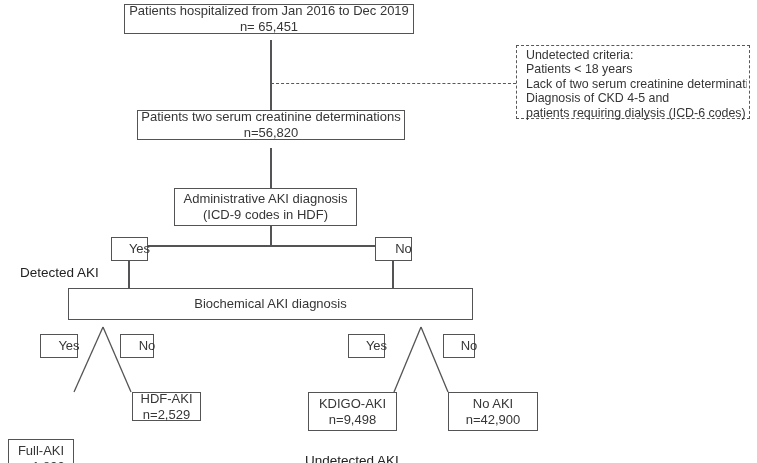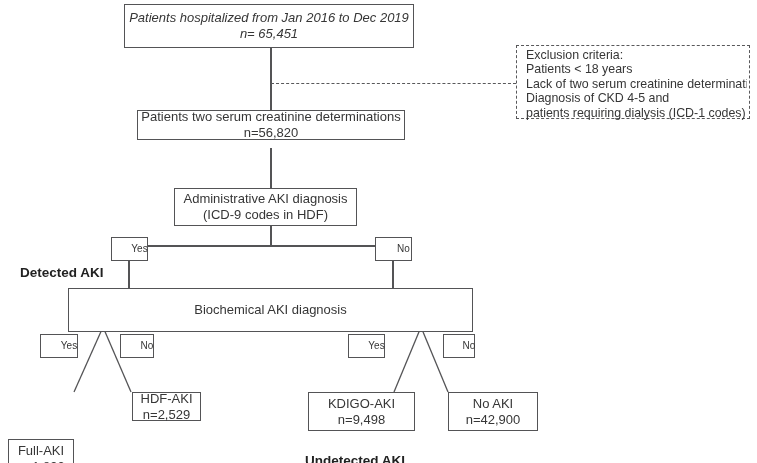--- a/index.html
+++ b/index.html
@@ -6,43 +6,43 @@
   html,body { background:#ffffff; }
   body { font-family:"Liberation Sans", sans-serif; }
 
   .canvas { position:relative; width:757px; height:463px; background:#ffffff; overflow:hidden; color:#363636; }
 
   .box {
     position:absolute; border:1.5px solid #545456; background:#ffffff;
     display:flex; flex-direction:column; justify-content:center; align-items:center;
     text-align:center; font-size:13px; line-height:16px; color:#363636;
   }
-  .yn { font-size:10px;padding-left:20px; }
+  .yn { font-size:13px;padding-left:20px; }
 
   .dashed-box {
     position:absolute; border:1.5px dashed #58585a; background:#ffffff;
     font-size:12.4px; line-height:14.4px; color:#363636; padding:2px 2px 2px 9px;
   }
   .dashed-box div { white-space:nowrap; overflow:hidden; }
 
-  .bold-label { position:absolute; font-weight:bold; font-size:13.5px; color:#222222; white-space:nowrap; }
+  .bold-label { position:absolute; font-weight:normal; font-size:13.5px; color:#222222; white-space:nowrap; }
 
   .vline { position:absolute; width:1.5px; background:#545456; }
   .hline { position:absolute; height:1.5px; background:#545456; }
   .dashline { position:absolute; height:0; border-top:1.5px dashed #58585a; }
   svg.diag { position:absolute; left:0; top:0; pointer-events:none; }
 
   
-  #box-hospitalized { left:124px; top:4px;   width:290px; height:44px;font-style:italic; }
+  #box-hospitalized { left:124px; top:4px;   width:290px; height:30px; }
   #box-creatinine   { left:137px; top:110px; width:268px; height:30px; }
   #box-admin        { left:174px; top:188px; width:183px; height:38px;justify-content:center; }
-  #box-bio          { left:68px;  top:288px; width:405px; height:44px; }
+  #box-bio          { left:68px;  top:288px; width:405px; height:32px; }
   #box-full         { left:8px;   top:392px; width:66px;  height:39px;margin-top:47px; }
   #box-hdf          { left:132px; top:392px; width:69px;  height:29px; }
-  #box-kdigo        { left:308px; top:392px; width:107px;  height:39px; }
+  #box-kdigo        { left:308px; top:392px; width:89px;  height:39px; }
   #box-noaki        { left:448px; top:392px; width:90px;  height:39px; }
   #box-exclusion    { left:516px; top:45px;  width:234px; height:74px; }
 
   #yn-admin-yes { left:111px; top:237px; width:37px; height:24px; }
   #yn-admin-no  { left:375px; top:237px; width:37px; height:24px; }
   #yn-left-yes  { left:40px;  top:334px; width:38px; height:24px; }
   #yn-left-no   { left:120px; top:334px; width:34px; height:24px; }
   #yn-right-yes { left:348px; top:334px; width:37px; height:24px; }
   #yn-right-no  { left:443px; top:334px; width:32px; height:24px; }
 
@@ -77,25 +77,25 @@
     <line x1="421" y1="327" x2="394" y2="392" stroke="#545456" stroke-width="1.3"></line>
     <line x1="421" y1="327" x2="448" y2="392" stroke="#545456" stroke-width="1.3"></line>
   </svg>
 
   <div class="box" id="box-hospitalized">
     <div>Patients hospitalized from Jan 2016 to Dec 2019</div>
     <div>n= 65,451</div>
   </div>
 
   <div class="dashed-box" id="box-exclusion">
-    <div>Exclusion criteria:</div>
+    <div>Undetected criteria:</div>
     <div>Patients &lt; 18 years</div>
     <div>Lack of two serum creatinine determinatios</div>
     <div>Diagnosis of CKD 4-5 and</div>
-    <div>patients requiring dialysis (ICD-1 codes)</div>
+    <div>patients requiring dialysis (ICD-6 codes)</div>
   </div>
 
   <div class="box" id="box-creatinine">
     <div>Patients two serum creatinine determinations</div>
     <div>n=56,820</div>
   </div>
 
   <div class="box" id="box-admin">
     <div>Administrative AKI diagnosis</div>
     <div>(ICD-9 codes in HDF)</div>

